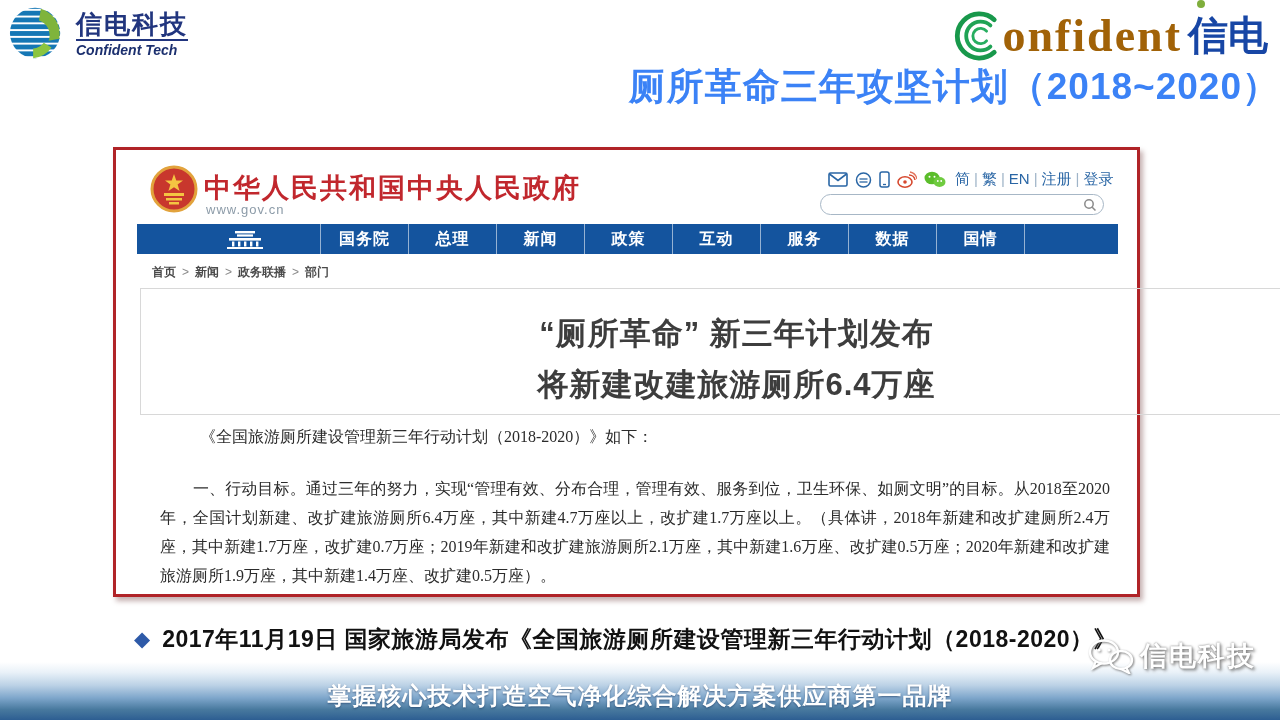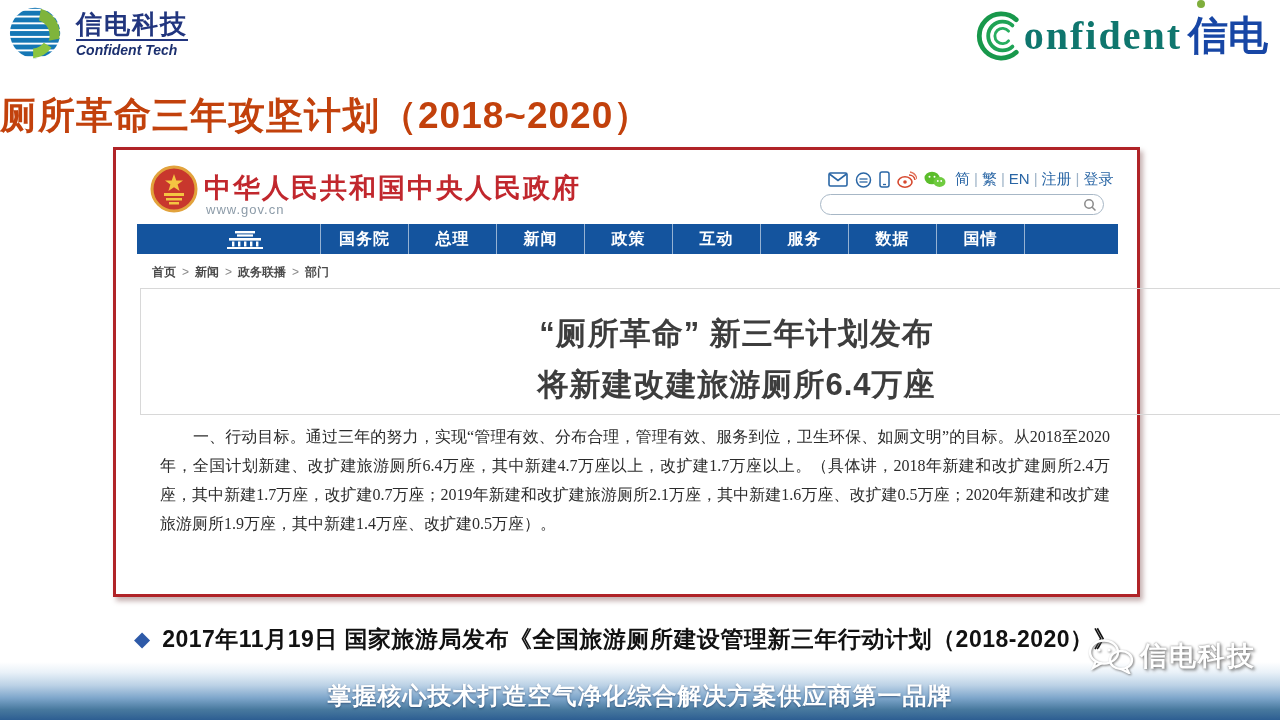--- a/index.html
+++ b/index.html
@@ -8,27 +8,27 @@
   .slide { position:relative; width:1280px; height:720px; background:#fff; overflow:hidden; }
 
   
   .logo-left { position:absolute; left:8px; top:4px; display:flex; align-items:center; gap:10px; }
   .logo-left .mark { width:58px; height:58px; }
   .logo-left .cn { font-size:26px; font-weight:bold; color:#21357E; letter-spacing:2px; line-height:30px;}
   .logo-left .en { font-size:14px; font-weight:bold; font-style:italic; color:#1B2F6E; border-top:2px solid #21357E; padding-top:1px; }
 
   .logo-right { position:absolute; right:12px; top:8px; display:flex; align-items:center; }
   .logo-right .cmark { width:48px; height:50px; margin-right:2px; }
-  .logo-right .en { font-size:40px; font-weight:800; color:#0f766e; letter-spacing:2px; font-family:"Liberation Serif",serif; }
+  .logo-right .en { font-size:46px; font-weight:800; color:#a16207; letter-spacing:2px; font-family:"Liberation Serif",serif; }
   .logo-right .cn { font-size:40px; font-weight:bold; color:#1746A5; margin-left:6px; position:relative; }
   .logo-right .dot { position:absolute; left:9px; top:-8px; width:8px; height:8px; border-radius:50%; background:#7FAE3C; }
 
   
-  .slide-title { position:absolute; top:91px; left:0; width:100%; text-align:left;
-    font-size:37px; font-weight:600; color:#c2410c; letter-spacing:1px; }
+  .slide-title { position:absolute; top:62px; left:0; width:100%; text-align:right;
+    font-size:37px; font-weight:600; color:#3b82f6; letter-spacing:1px; }
 
   
   .gov-box { position:absolute; left:113px; top:147px; width:1027px; height:450px;
     border:3px solid #B02327; background:#fff; box-shadow:3px 4px 5px rgba(90,30,30,.35); }
 
   .gov-emblem { position:absolute; left:34px; top:15px; width:48px; height:48px; }
   .gov-name { position:absolute; left:88px; top:20px; font-size:27px; font-weight:bold; color:#C1272D; letter-spacing:2px; }
   .gov-url { position:absolute; left:90px; top:52px; font-size:13px; color:#8C9BA8; letter-spacing:1px; }
 
   .gov-top-right { position:absolute; left:712px; top:20px; width:292px; display:flex; align-items:center; gap:7px; }
@@ -193,20 +193,21 @@
     </div>
 
     <div class="breadcrumb"><span>首页</span><span class="sep">&gt;</span><span>新闻</span><span class="sep">&gt;</span><span>政务联播</span><span class="sep">&gt;</span><span>部门</span></div>
 
     <div class="article-box">
       <div class="h1">“厕所革命” 新三年计划发布</div>
       <div class="h2">将新建改建旅游厕所6.4万座</div>
     </div>
 
     <div class="article-body">
+      <p class="p-intro">《全国旅游厕所建设管理新三年行动计划（2018-2020）》如下：</p>
       <p class="p-main">一、行动目标。通过三年的努力，实现“管理有效、分布合理，管理有效、服务到位，卫生环保、如厕文明”的目标。从2018至2020年，全国计划新建、改扩建旅游厕所6.4万座，其中新建4.7万座以上，改扩建1.7万座以上。（具体讲，2018年新建和改扩建厕所2.4万座，其中新建1.7万座，改扩建0.7万座；2019年新建和改扩建旅游厕所2.1万座，其中新建1.6万座、改扩建0.5万座；2020年新建和改扩建旅游厕所1.9万座，其中新建1.4万座、改扩建0.5万座）。</p>
     </div>
   </div>
 
   <div class="bullet-row">
     <span class="diamond">◆</span>
     <span class="txt">2017年11月19日 国家旅游局发布《全国旅游厕所建设管理新三年行动计划（2018-2020）》</span>
   </div>
 
   <div class="watermark">

